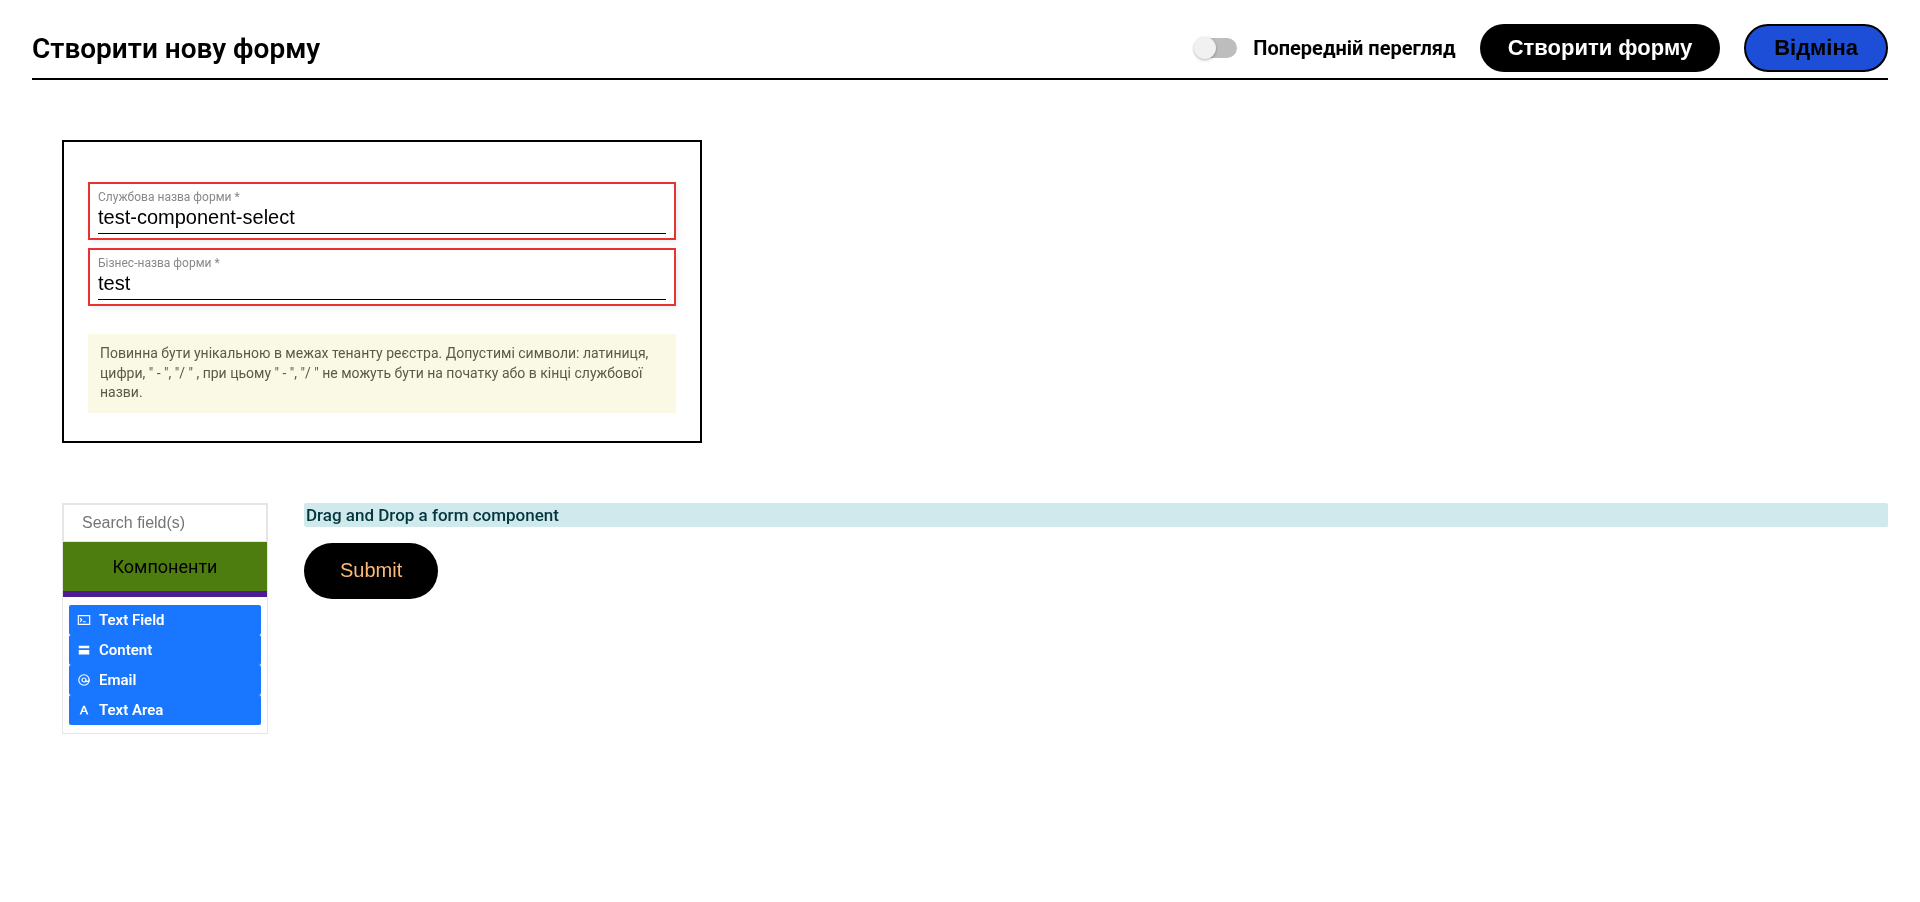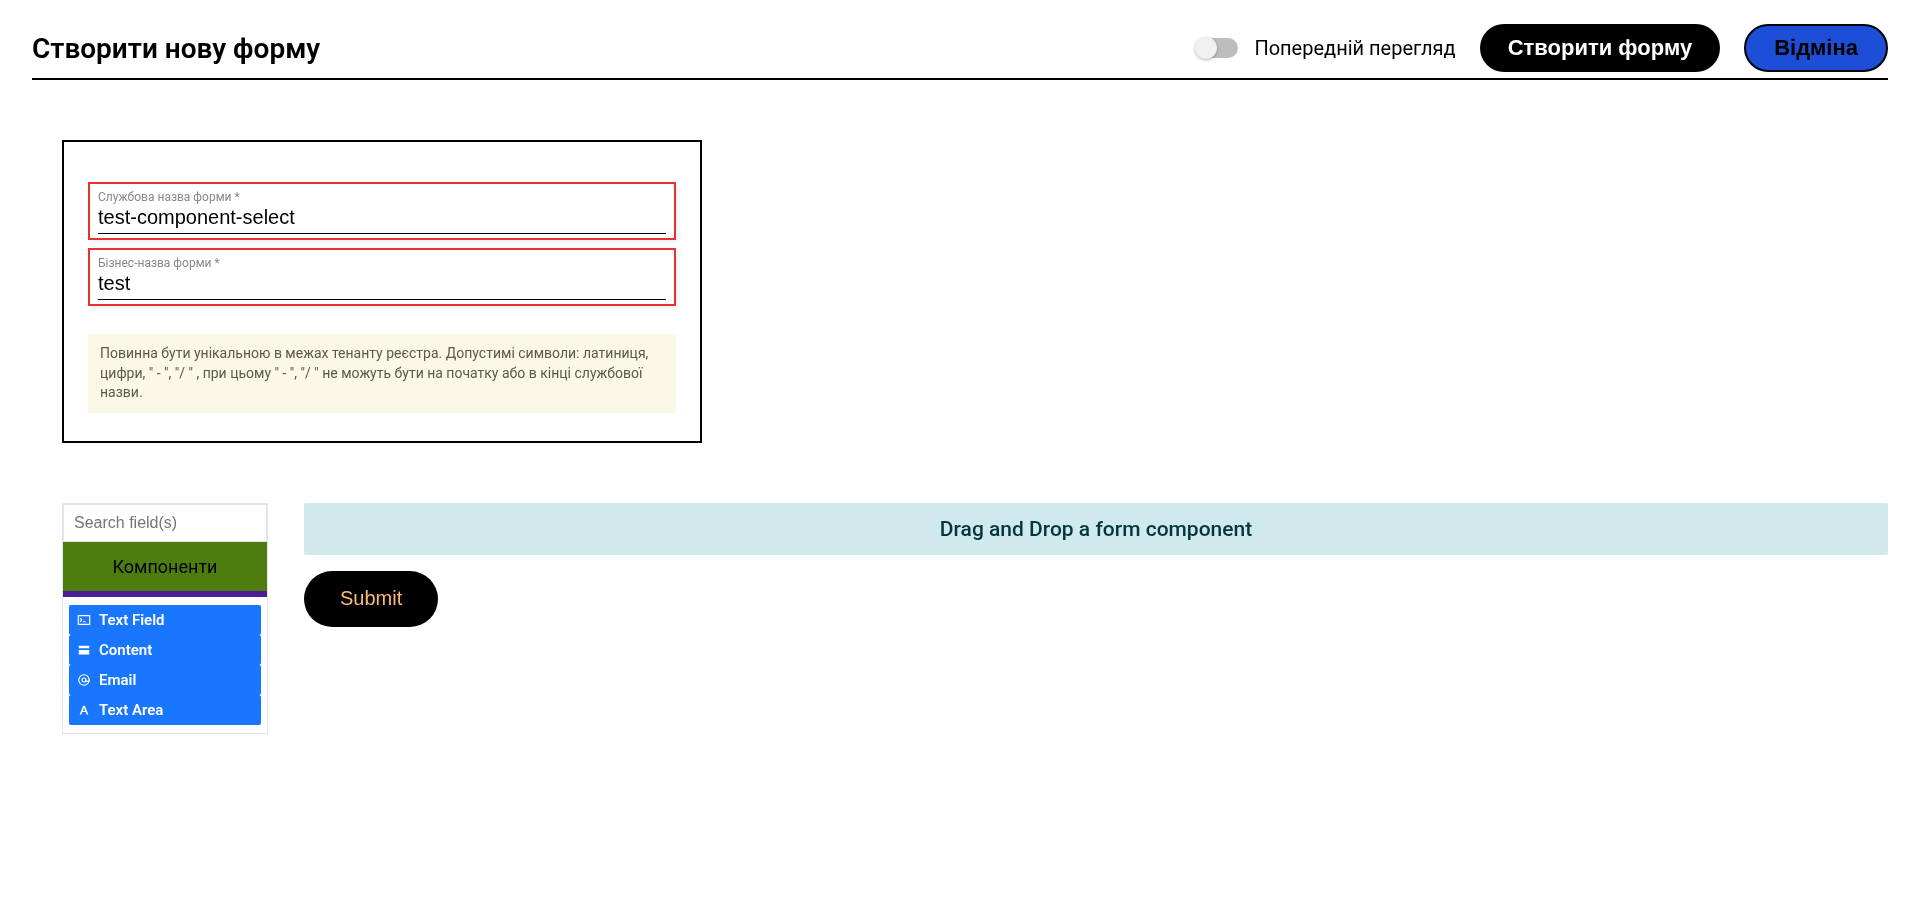--- a/index.html
+++ b/index.html
@@ -46,21 +46,21 @@
       left: -3px;
       top: -1px;
       width: 22px;
       height: 22px;
       background: #f1f1f1;
       border-radius: 50%;
       box-shadow: 0 1px 3px rgba(0,0,0,0.3);
     }
     .toggle-label {
       font-size: 20px;
-      font-weight: 400;
+      font-weight: 700;
     }
     .btn {
       display: inline-flex;
       align-items: center;
       justify-content: center;
       height: 48px;
       padding: 0 28px;
       border-radius: 30px;
       font-size: 22px;
       font-weight: 600;
@@ -112,21 +112,21 @@
       gap: 36px;
       align-items: flex-start;
     }
     .sidebar {
       width: 206px;
       border: 1px solid #e5e5e5;
     }
     .search-input {
       width: 100%;
       height: 38px;
-      padding: 0 10px;
+      padding: 0 18px;
       font-size: 16px;
       color: #7a7a7a;
       border: 1px solid #e5e5e5;
       outline: none;
     }
     .sidebar-header {
       background: #4d7c0f;
       text-align: center;
       font-size: 18px;
       padding: 14px 0;
@@ -143,23 +143,23 @@
       font-weight: 600;
       padding: 6px 8px;
       border-radius: 2px;
       cursor: grab;
     }
     .sidebar-item svg { flex-shrink: 0; }
     .canvas { flex: 1; }
     .drop-zone {
       background: #cfe9ec;
       color: #04363d;
-      text-align: center;
-      padding: 14px;
-      font-size: 21px;
+      text-align: left;
+      padding: 2px;
+      font-size: 17px;
       font-weight: 500;
       border-radius: 2px;
     }
     .submit-btn {
       margin-top: 16px;
       background: #000;
       color: #fdba74;
       height: 56px;
       padding: 0 36px;
       border-radius: 30px;

